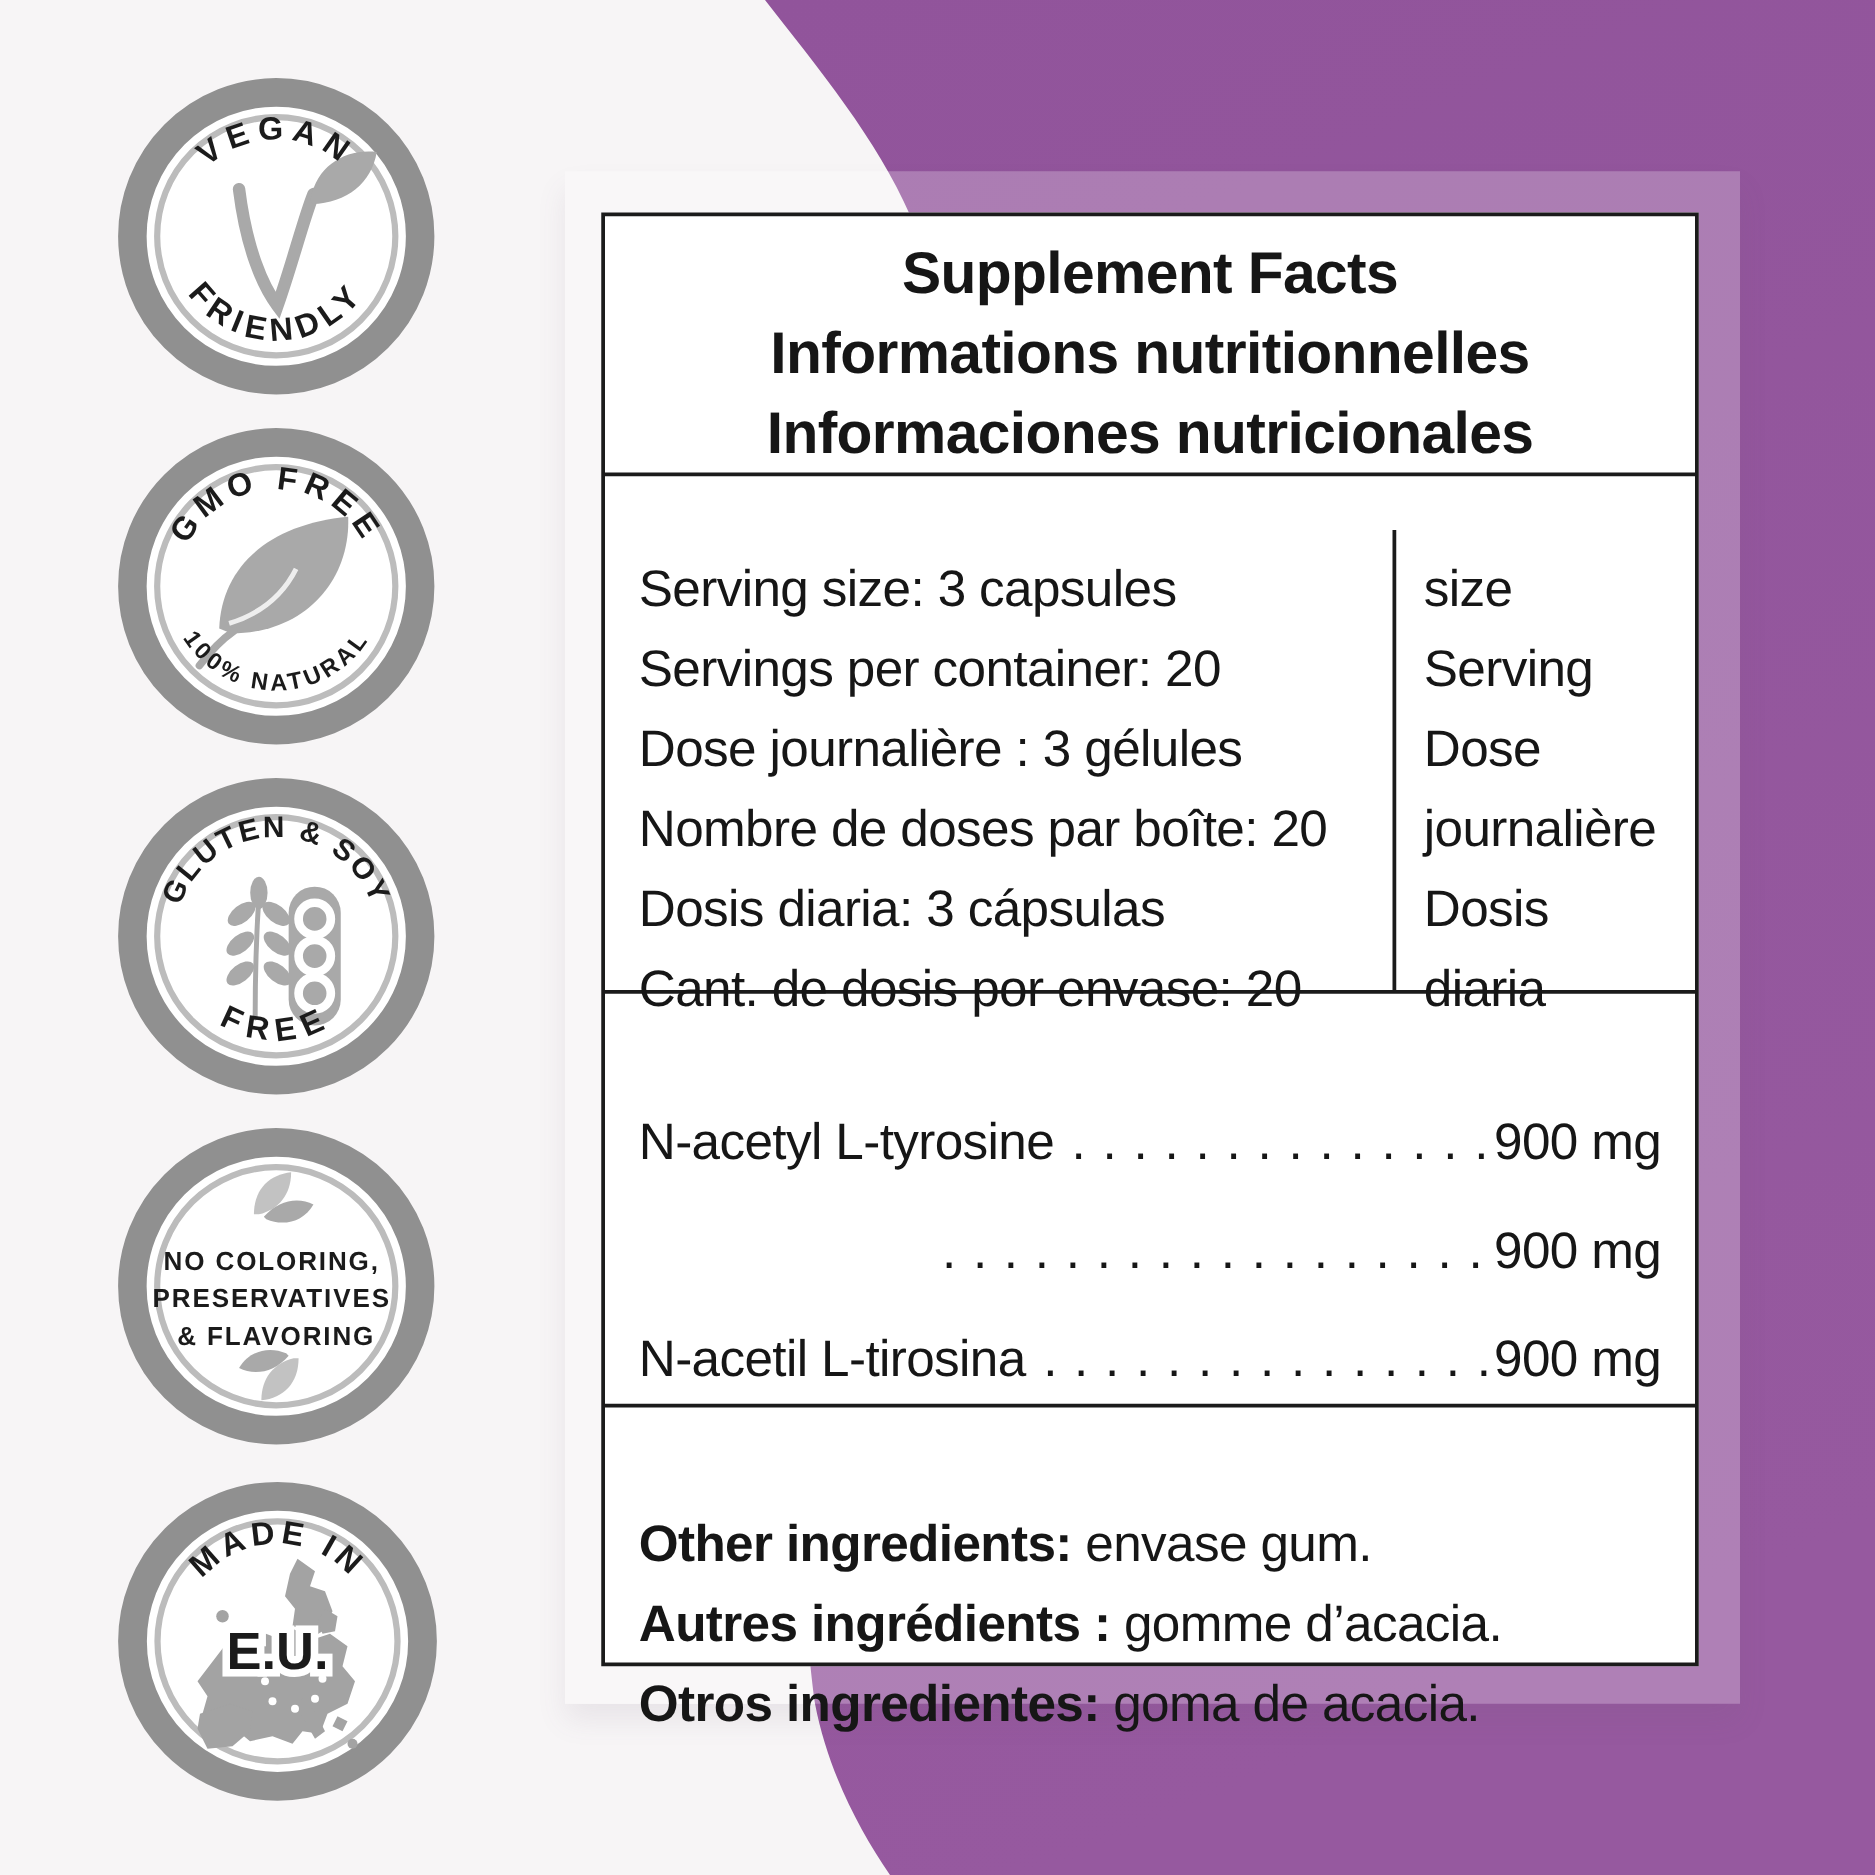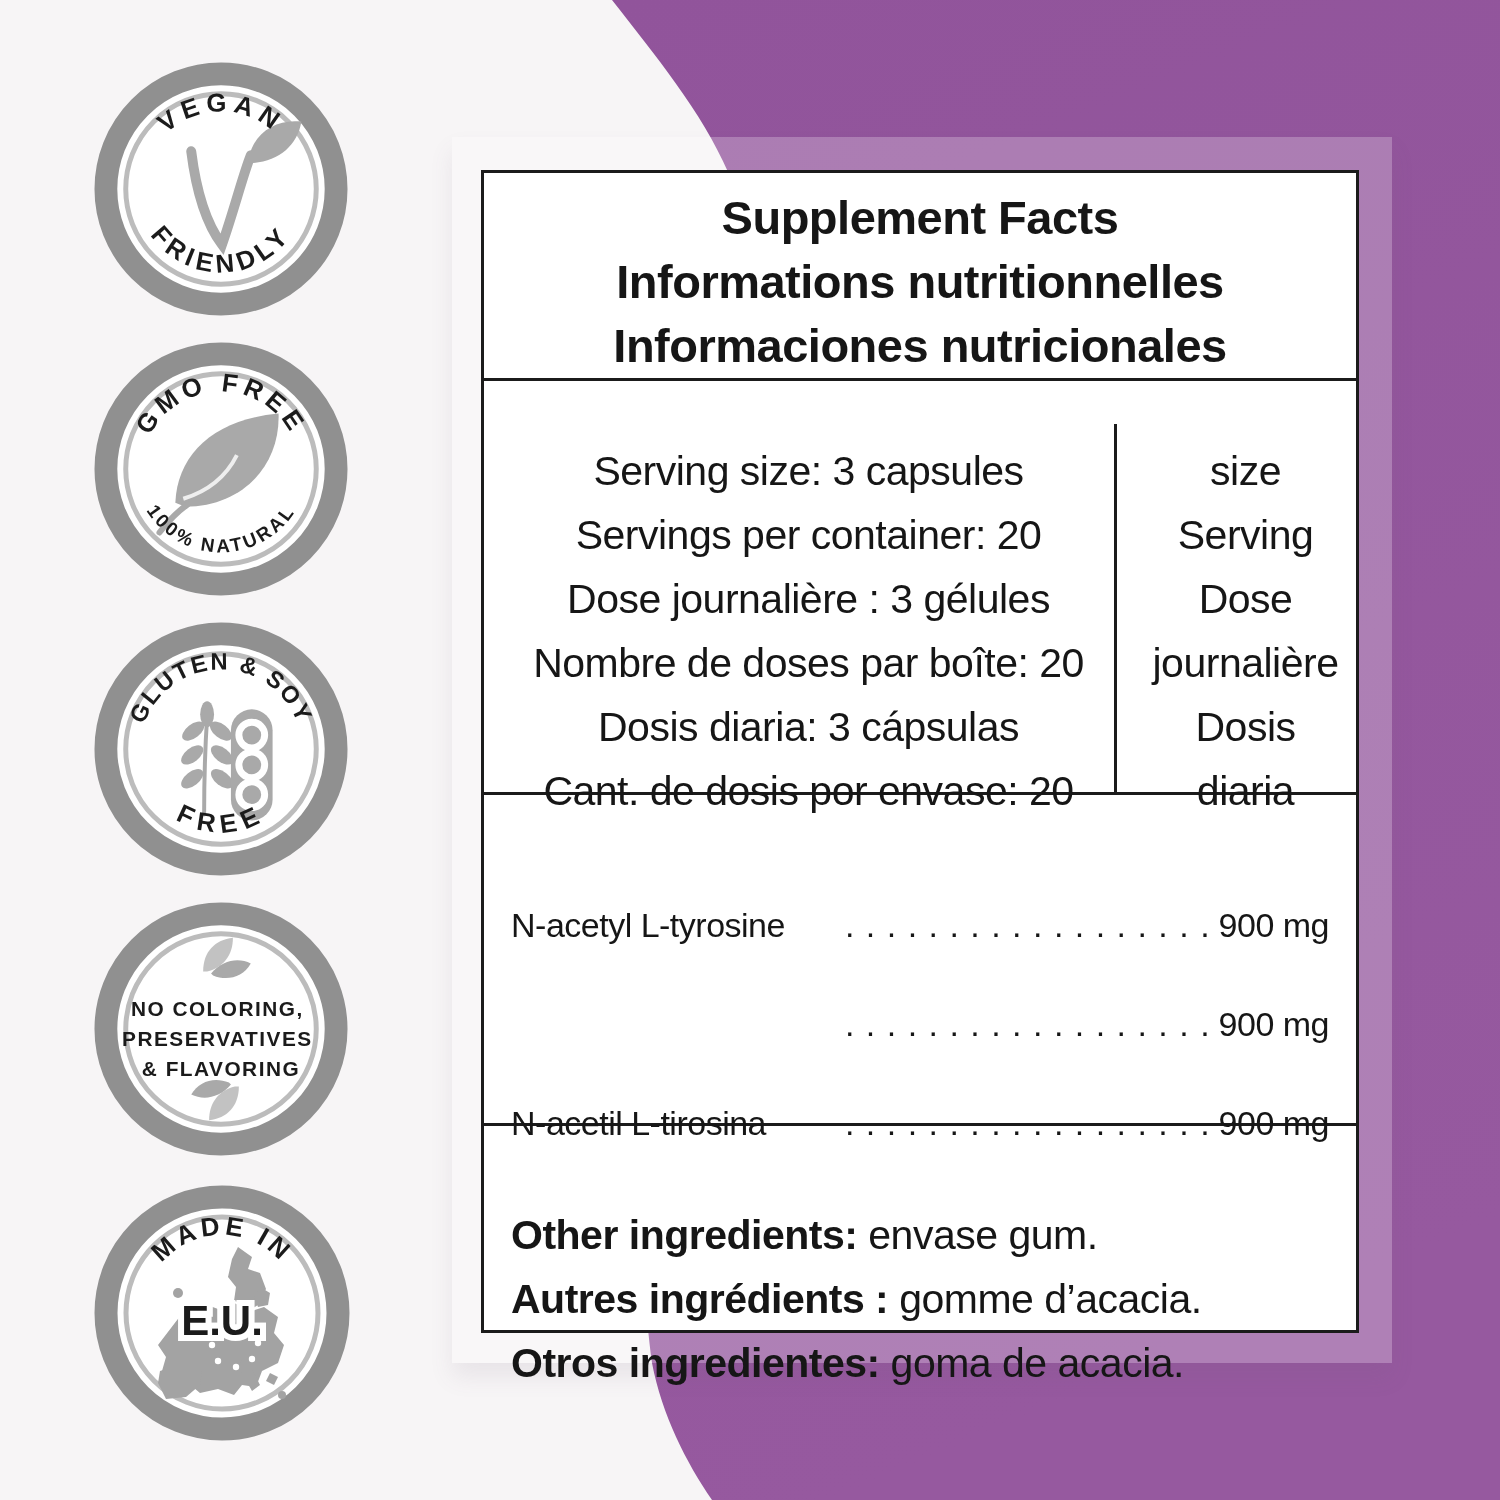--- a/index.html
+++ b/index.html
@@ -19,38 +19,37 @@
     display:flex;flex-direction:column;gap:43px;
   }
   .sec-title{
     box-sizing:border-box;height:215px;border-bottom:3px solid #1b1b1b;
     text-align:center;padding-top:13px;
   }
   .sec-title div{font-size:47px;font-weight:bold;line-height:64px;letter-spacing:-0.5px;}
   .sec-serving{
     box-sizing:border-box;height:371px;border-bottom:3px solid #1b1b1b;
     display:flex;
-    text-align:center;
   }
   .serv-left{
     box-sizing:border-box;width:630px;padding:15px 8px 0 27px;
     font-size:41px;line-height:64px;letter-spacing:-0.5px;white-space:nowrap;
   }
   .serv-right{
     box-sizing:border-box;flex:1;border-left:3px solid #1b1b1b;
     padding:15px 4px 0 22px;font-size:41px;line-height:64px;letter-spacing:-0.5px;
   }
   .sec-ingredients{
     box-sizing:border-box;height:288px;border-bottom:3px solid #1b1b1b;
     padding:46px 27px 0 27px;
   }
-  .ing-row{display:flex;align-items:baseline;font-size:34px;line-height:58px;margin-bottom:29px;letter-spacing:-0.5px;}
+  .ing-row{display:flex;align-items:baseline;font-size:41px;line-height:58px;margin-bottom:29px;letter-spacing:-0.5px;}
   .ing-name{white-space:nowrap;}
   .ing-leader{flex:1;overflow:hidden;white-space:nowrap;text-align:right;padding:0 8px 0 14px;letter-spacing:1px;}
-  .ing-amount{white-space:nowrap;margin-top:12px;}
+  .ing-amount{white-space:nowrap;}
   .sec-other{box-sizing:border-box;flex:1;padding:34px 27px 0 27px;}
   .other-line{font-size:41px;line-height:64px;letter-spacing:-0.5px;white-space:nowrap;}
   .other-label{font-weight:bold;}
   .badge{position:absolute;left:92px;z-index:2;}
   .badge text{font-family:"Liberation Sans",sans-serif;font-weight:bold;fill:#1b1b1b;}
 </style>
 </head>
 <body>
 
 <div class="stage">

